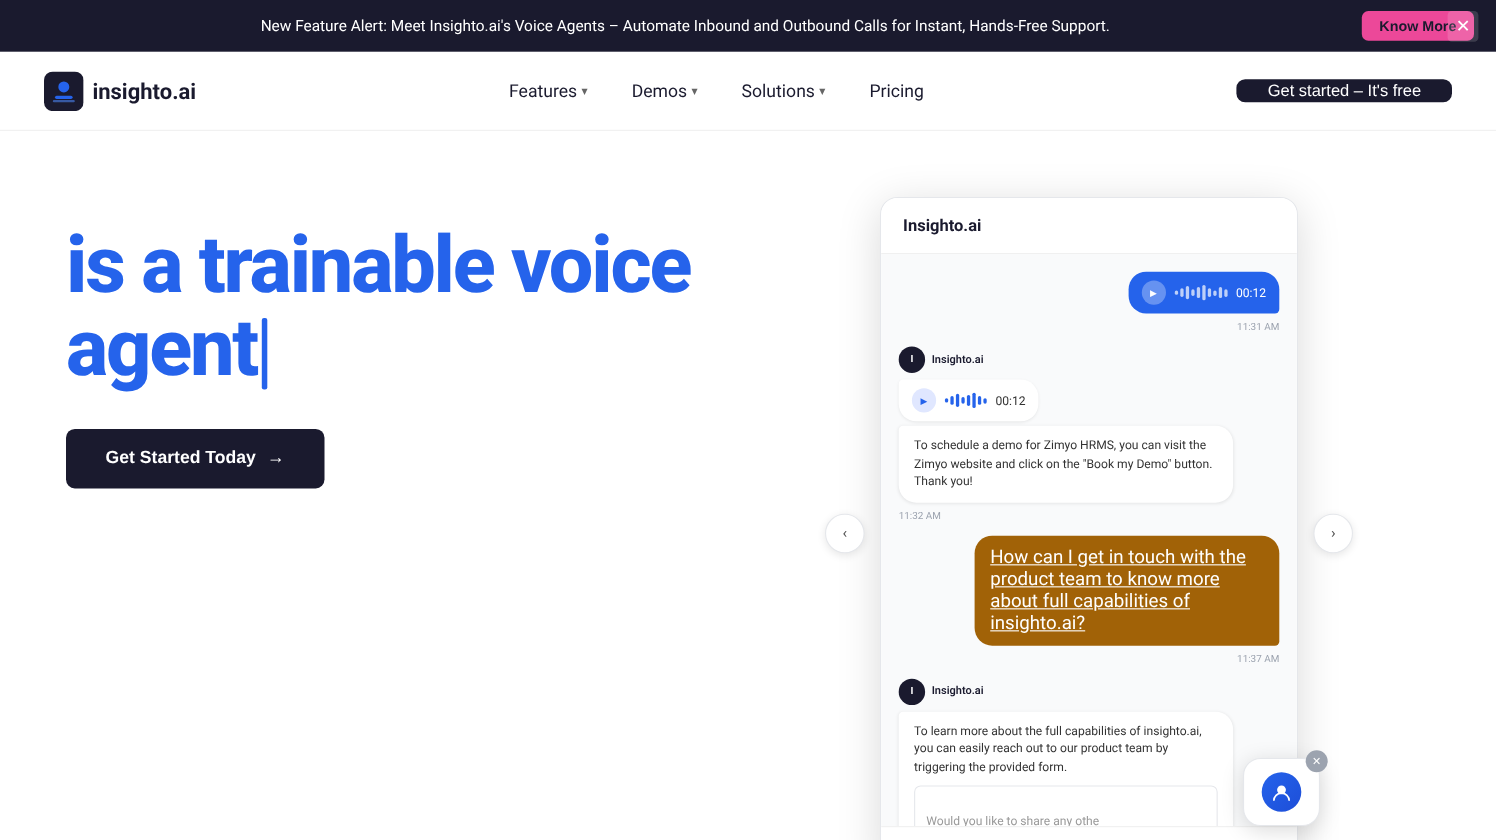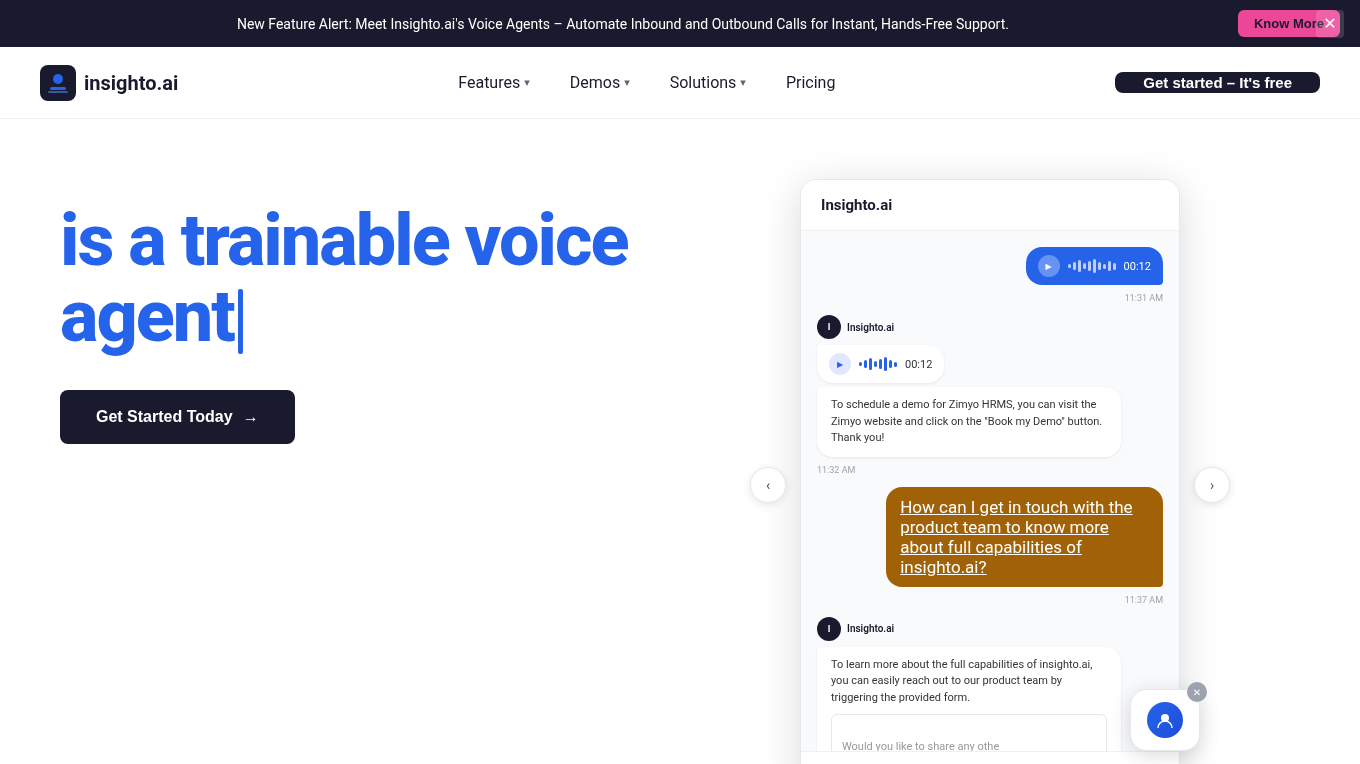--- a/index.html
+++ b/index.html
@@ -87,21 +87,21 @@
       text-align: right;
     }
     .nav-link .chevron { font-size: 11px; color: #666; }
     .nav-cta {
       background: #1a1a2e;
       color: #fff;
       border: none;
       border-radius: 8px;
       padding: 2px 28px;
       font-size: 15px;
-      font-weight: 700;
+      font-weight: 400;
       cursor: pointer;
     }
 
     
     #hero {
       display: flex;
       align-items: flex-start;
       padding: 60px 60px 40px 60px;
       min-height: 660px;
       position: relative;

